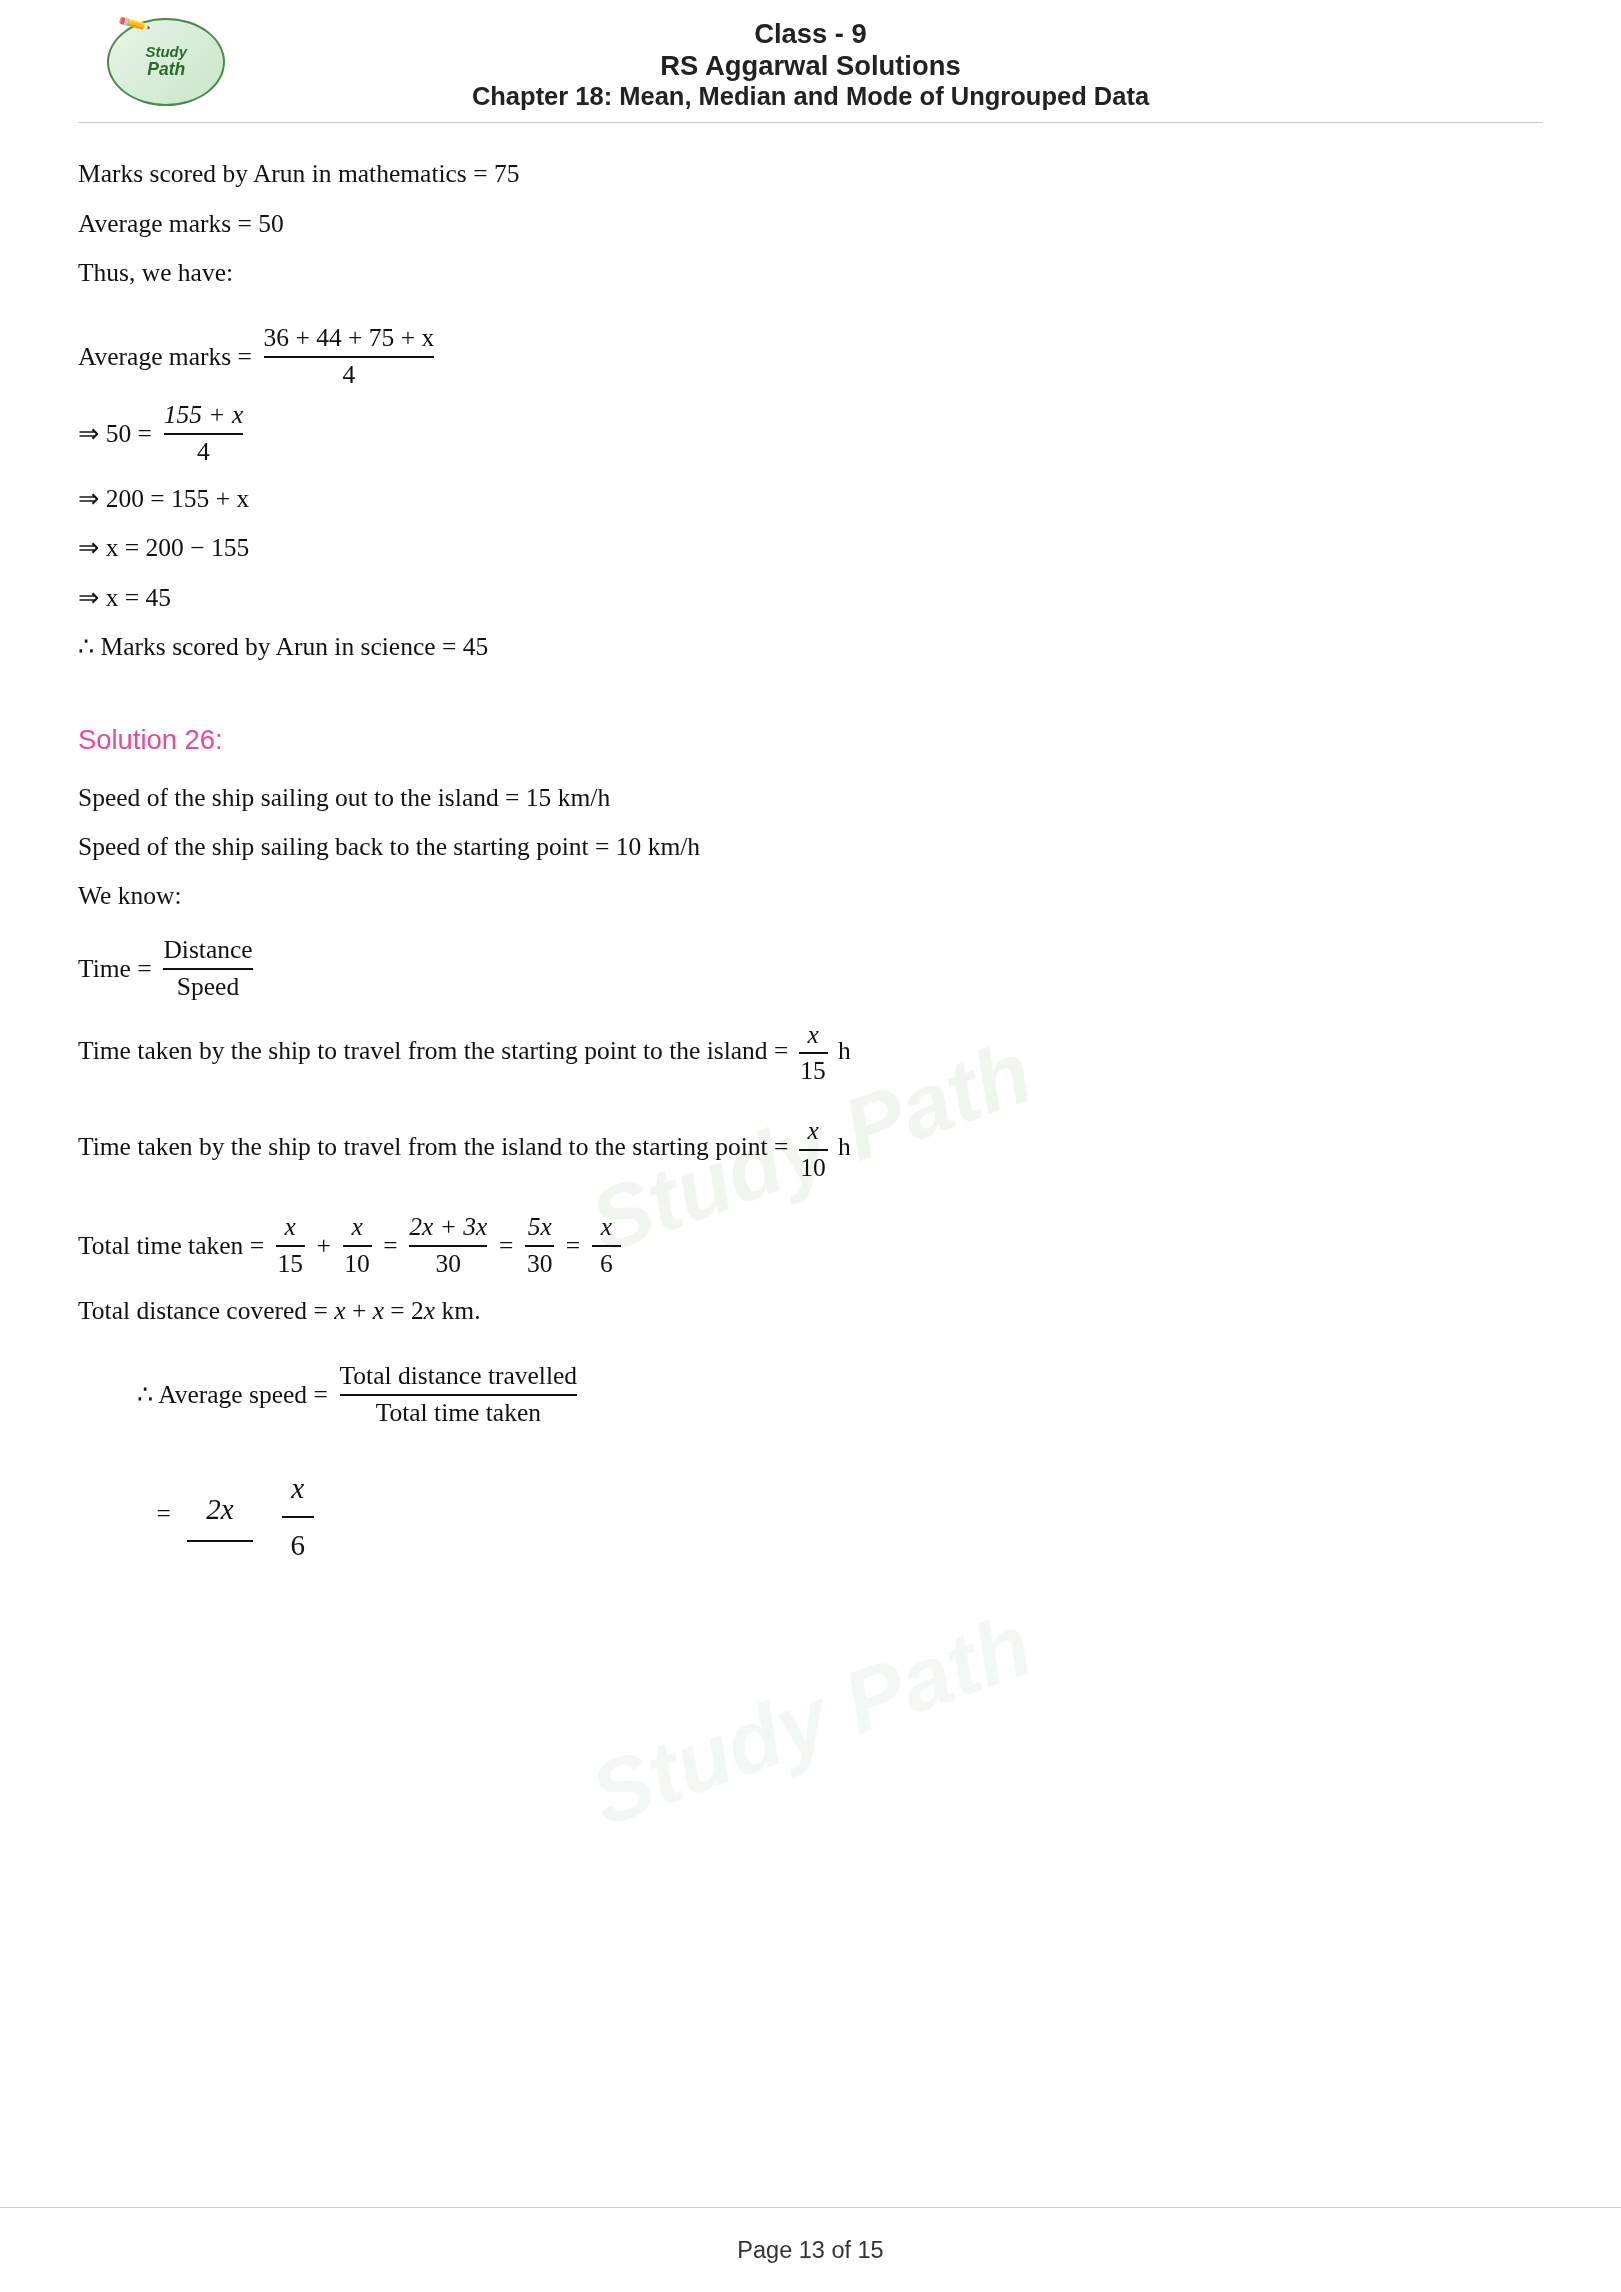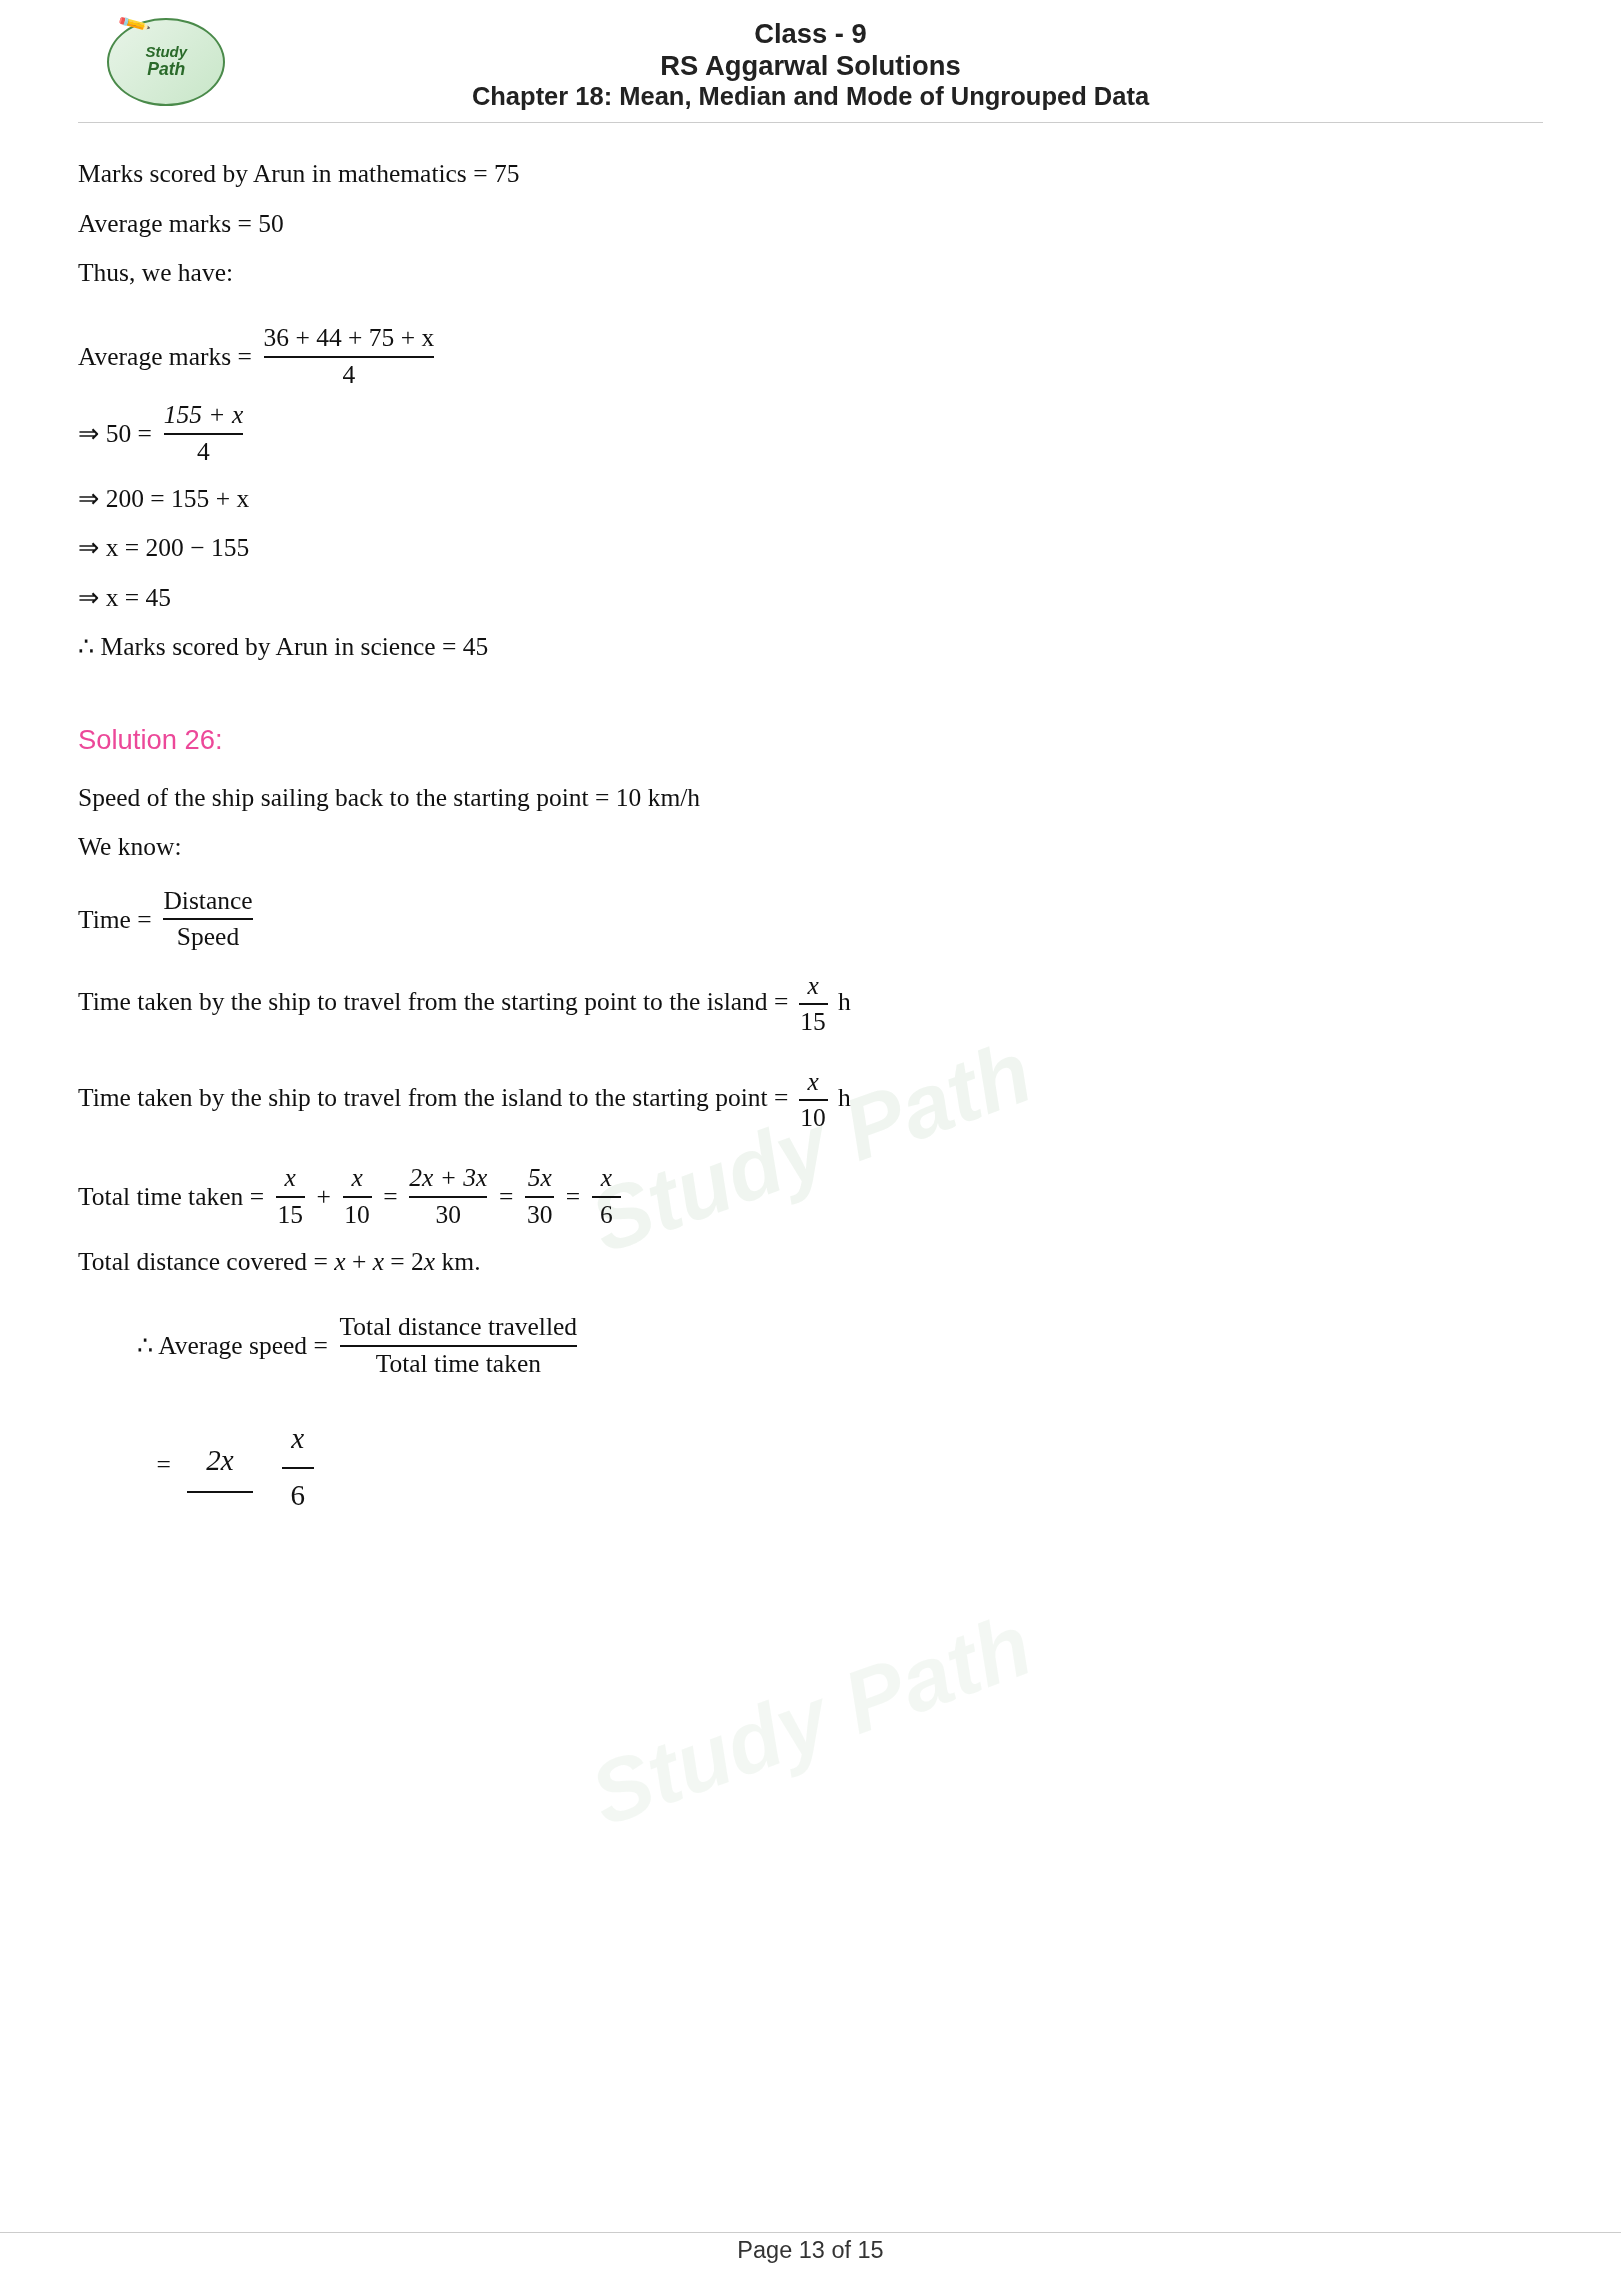--- a/index.html
+++ b/index.html
@@ -199,21 +199,21 @@
     .footer {
       position: absolute;
       bottom: 29px;
       left: 0;
       right: 0;
       text-align: center;
       font-size: 23.5px;
       color: #333;
       font-family: Arial, sans-serif;
       border-top: 1px solid #ccc;
-      padding-top: 4px;
+      padding-top: 29px;
     }
 
     .eq-line {
       display: flex;
       align-items: center;
       gap: 7.8px;
       margin: 9.8px 0;
       flex-wrap: wrap;
     }
 
@@ -291,20 +291,23 @@
       <span>⇒  x = 45</span>
     </div>
 
     <div class="line large-gap">
       <span>∴  Marks scored by Arun in science = 45</span>
     </div>
 
     <div class="solution-header">Solution 26:</div>
 
 
+    <div class="line">
+      <span>Speed of the ship sailing out to the island = 15 km/h</span>
+    </div>
 
     <div class="line">
       <span>Speed of the ship sailing back to the starting point = 10 km/h</span>
     </div>
 
     <div class="line">
       <span>We know:</span>
     </div>
 
     <div class="eq-line formula-block">

